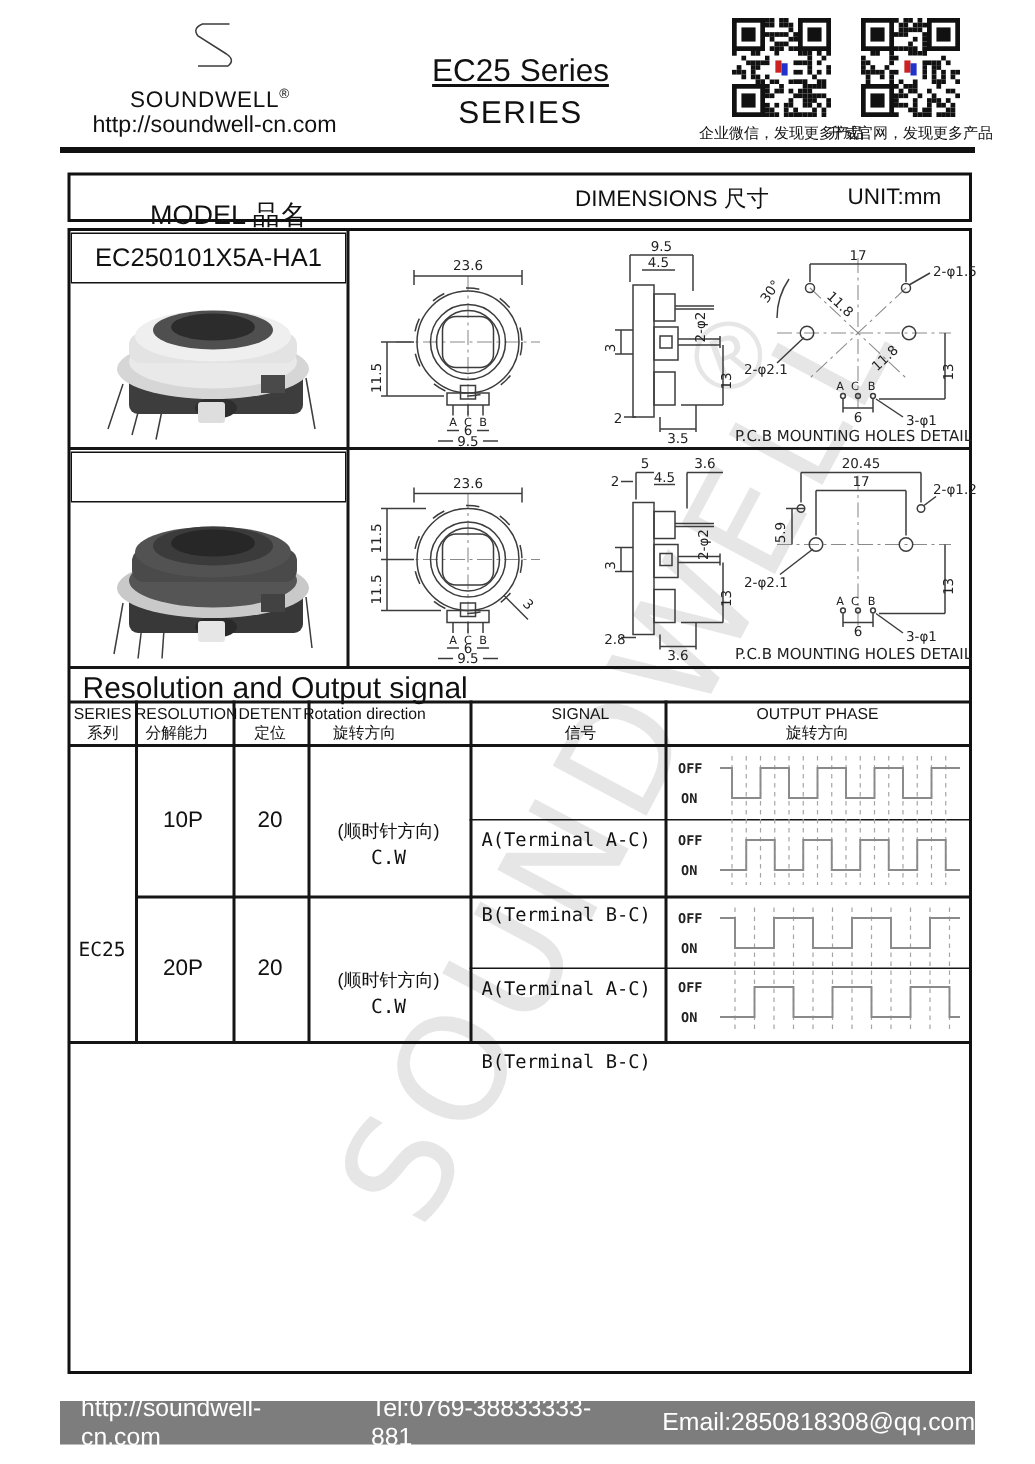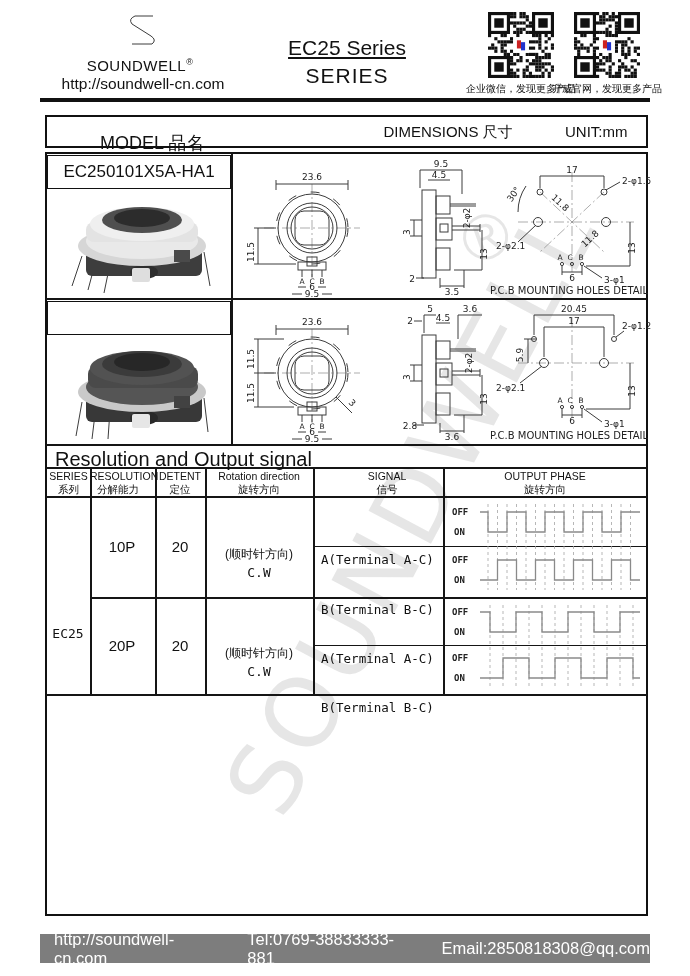--- a/index.html
+++ b/index.html
@@ -623,21 +623,21 @@
       <div>系列</div>
   </div>
   <div class="hdrcell" style="left:90px;top:470px;width:56px;">
     <div>RESOLUTION</div>
       <div>分解能力</div>
   </div>
   <div class="hdrcell" style="left:155px;top:470px;width:50px;">
     <div>DETENT</div>
       <div>定位</div>
   </div>
-  <div class="hdrcell" style="left:205px;top:470px;width:108px;">
+  <div class="hdrcell" style="left:189px;top:470px;width:108px;">
     <div>Rotation direction</div>
       <div>旋转方向</div>
   </div>
   <div class="hdrcell" style="left:313px;top:470px;width:148px;">
     <div>SIGNAL</div>
       <div>信号</div>
   </div>
   <div class="hdrcell" style="left:443px;top:470px;width:204px;">
     <div>OUTPUT PHASE</div>
       <div>旋转方向</div>

